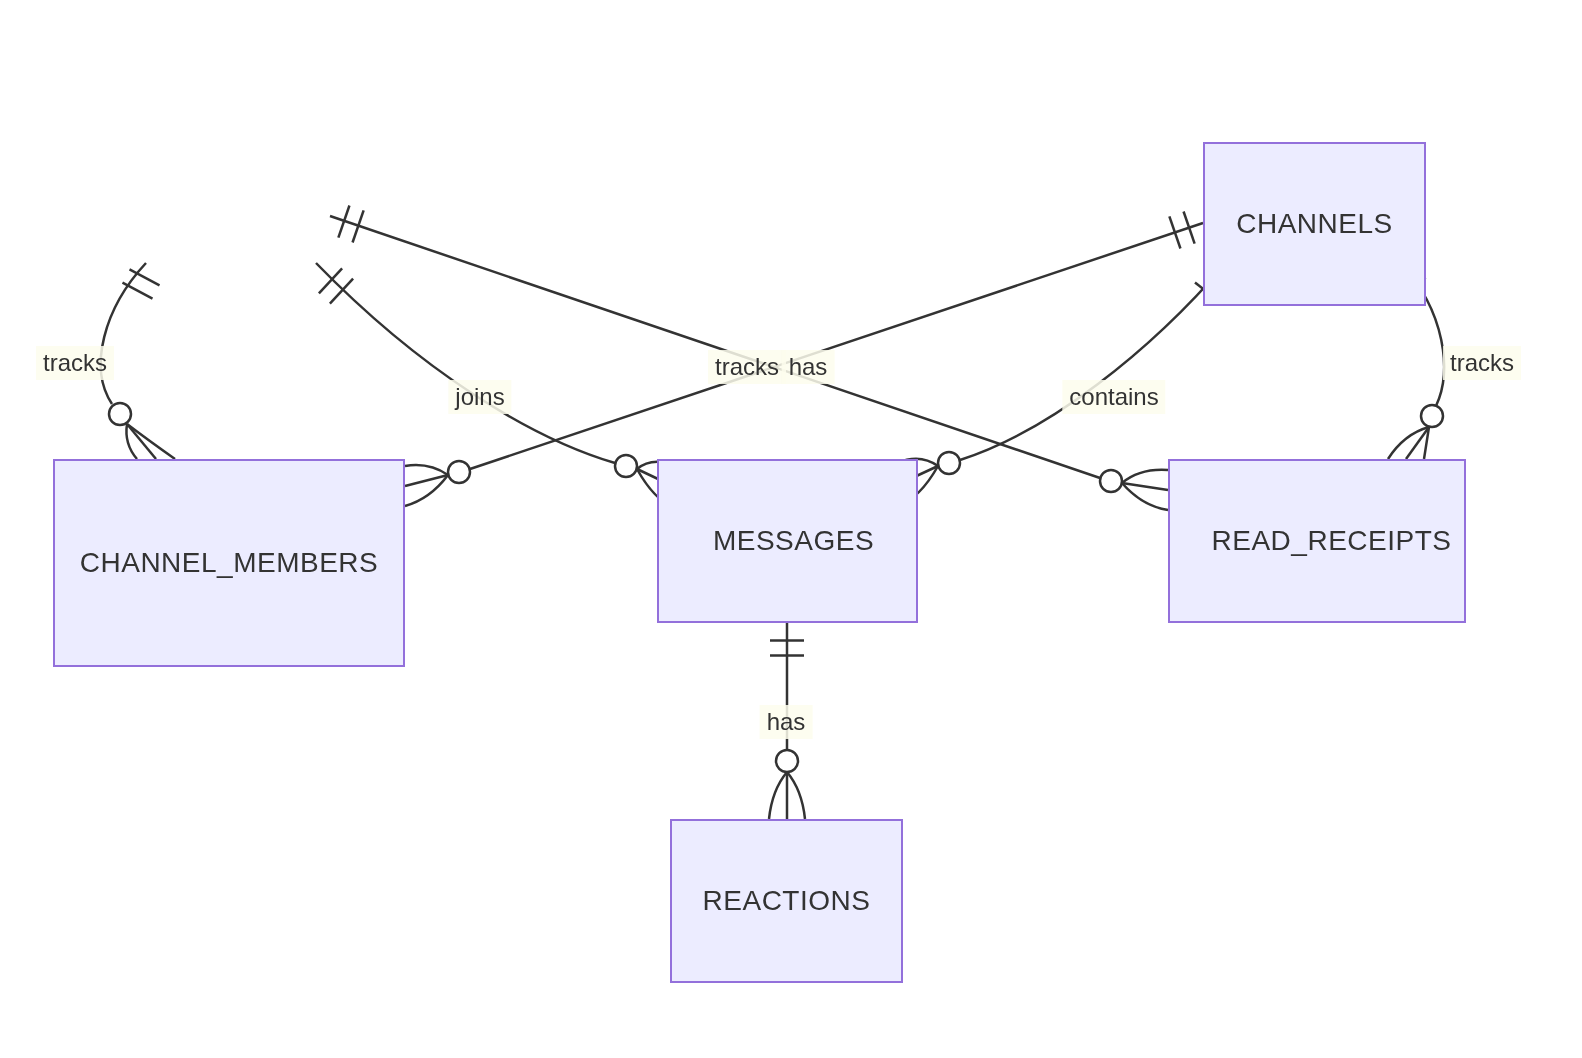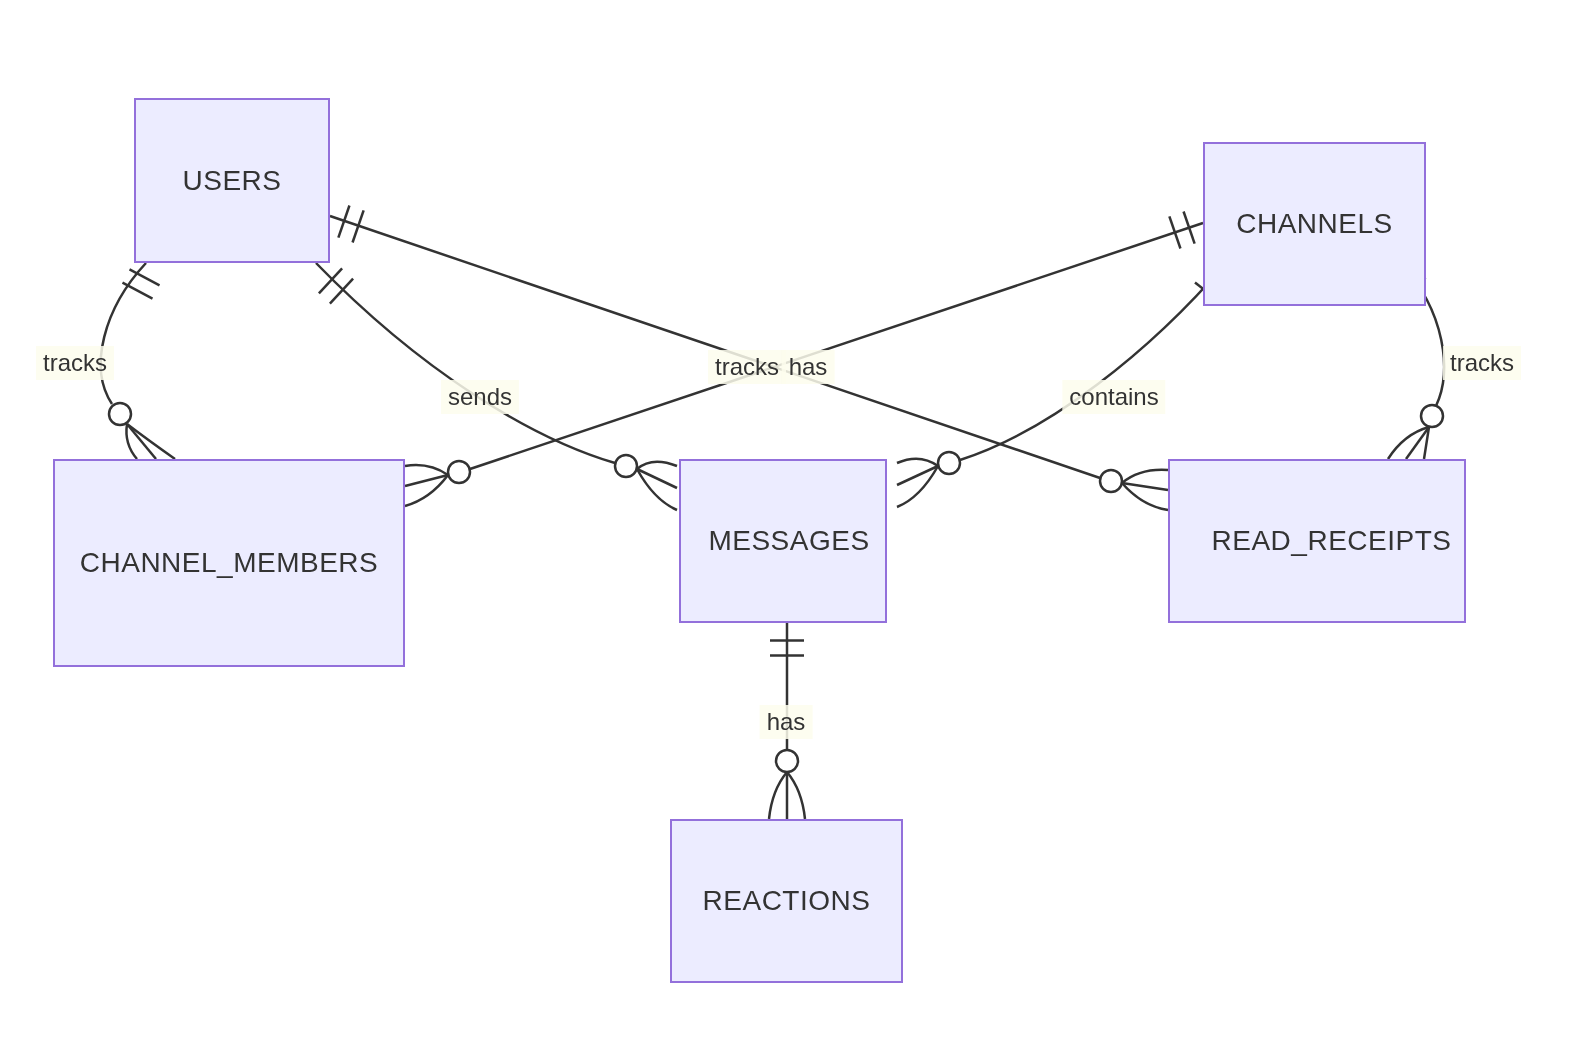--- a/index.html
+++ b/index.html
@@ -144,47 +144,44 @@
       <circle class="circ" cx="787" cy="761" r="11"></circle>
       <g>
         <path class="stroke" d="M787,772 Q772,790 769,819"></path>
         <path class="stroke" d="M787,772 L787,819"></path>
         <path class="stroke" d="M787,772 Q802,790 805,819"></path>
       </g>
     </g>
 
   </svg>
 
-  <div class="entity" style="left:134px; top:98px; width:196px; height:165px;">
-    <span>USERS</span>
-  </div>
 
   <div class="entity" style="left:1203px; top:98px; width:223px; height:164px;margin-top:44px;">
     <span>CHANNELS</span>
   </div>
 
   <div class="entity" style="left:53px; top:459px; width:352px; height:208px;">
     <span>CHANNEL_MEMBERS</span>
   </div>
 
-  <div class="entity" style="left:679px; top:459px; width:208px; height:164px;padding-left:12px;">
+  <div class="entity" style="left:657px; top:459px; width:261px; height:164px;padding-left:12px;">
     <span>MESSAGES</span>
   </div>
 
   <div class="entity" style="left:1168px; top:459px; width:298px; height:164px;padding-left:29px;">
     <span>READ_RECEIPTS</span>
   </div>
 
   <div class="entity" style="left:670px; top:819px; width:233px; height:164px;">
     <span>REACTIONS</span>
   </div>
 
   <div class="edge-label" style="left:75px; top:363px;">tracks</div>
 
-  <div class="edge-label" style="left:480px; top:397px;">sends</div>
+  <div class="edge-label" style="left:480px; top:397px;">joins</div>
 
   <div class="edge-label" style="left:747px; top:367px;">tracks</div>
 
   <div class="edge-label" style="left:808px; top:367px;">has</div>
 
   <div class="edge-label" style="left:1114px; top:397px;">contains</div>
 
   <div class="edge-label" style="left:1482px; top:363px;">tracks</div>
 
   <div class="edge-label" style="left:786px; top:722px;">has</div>

